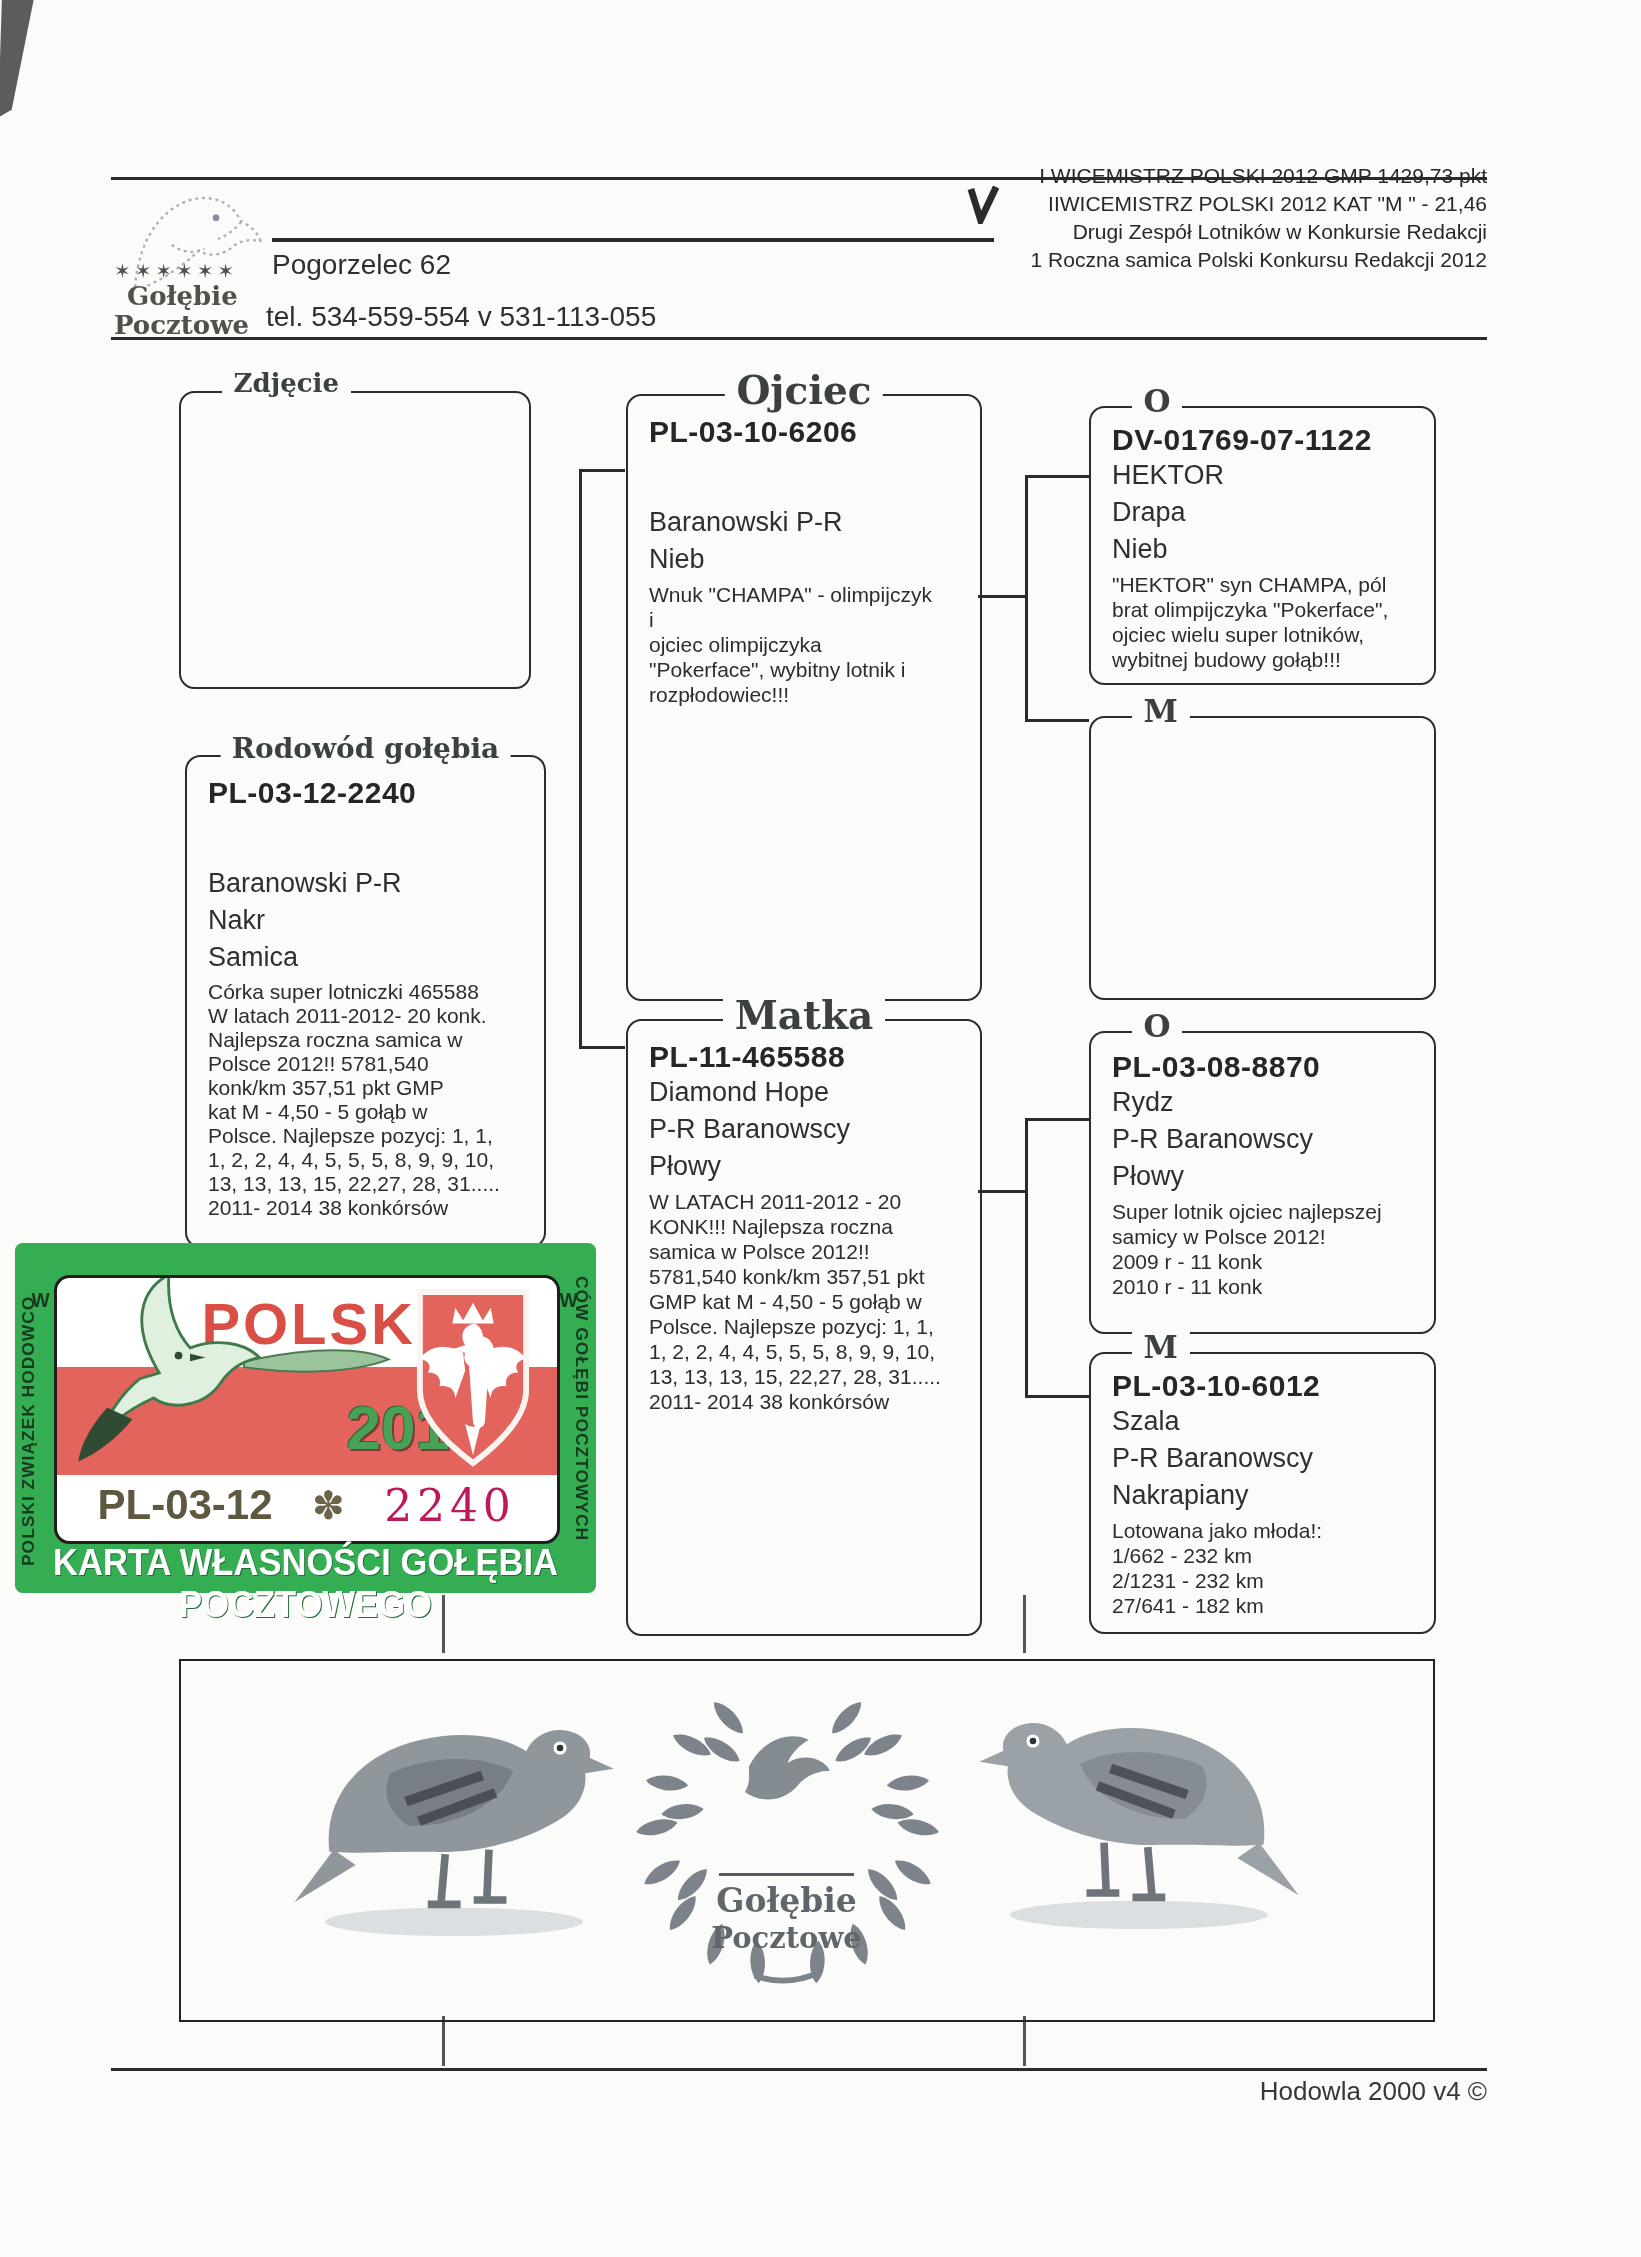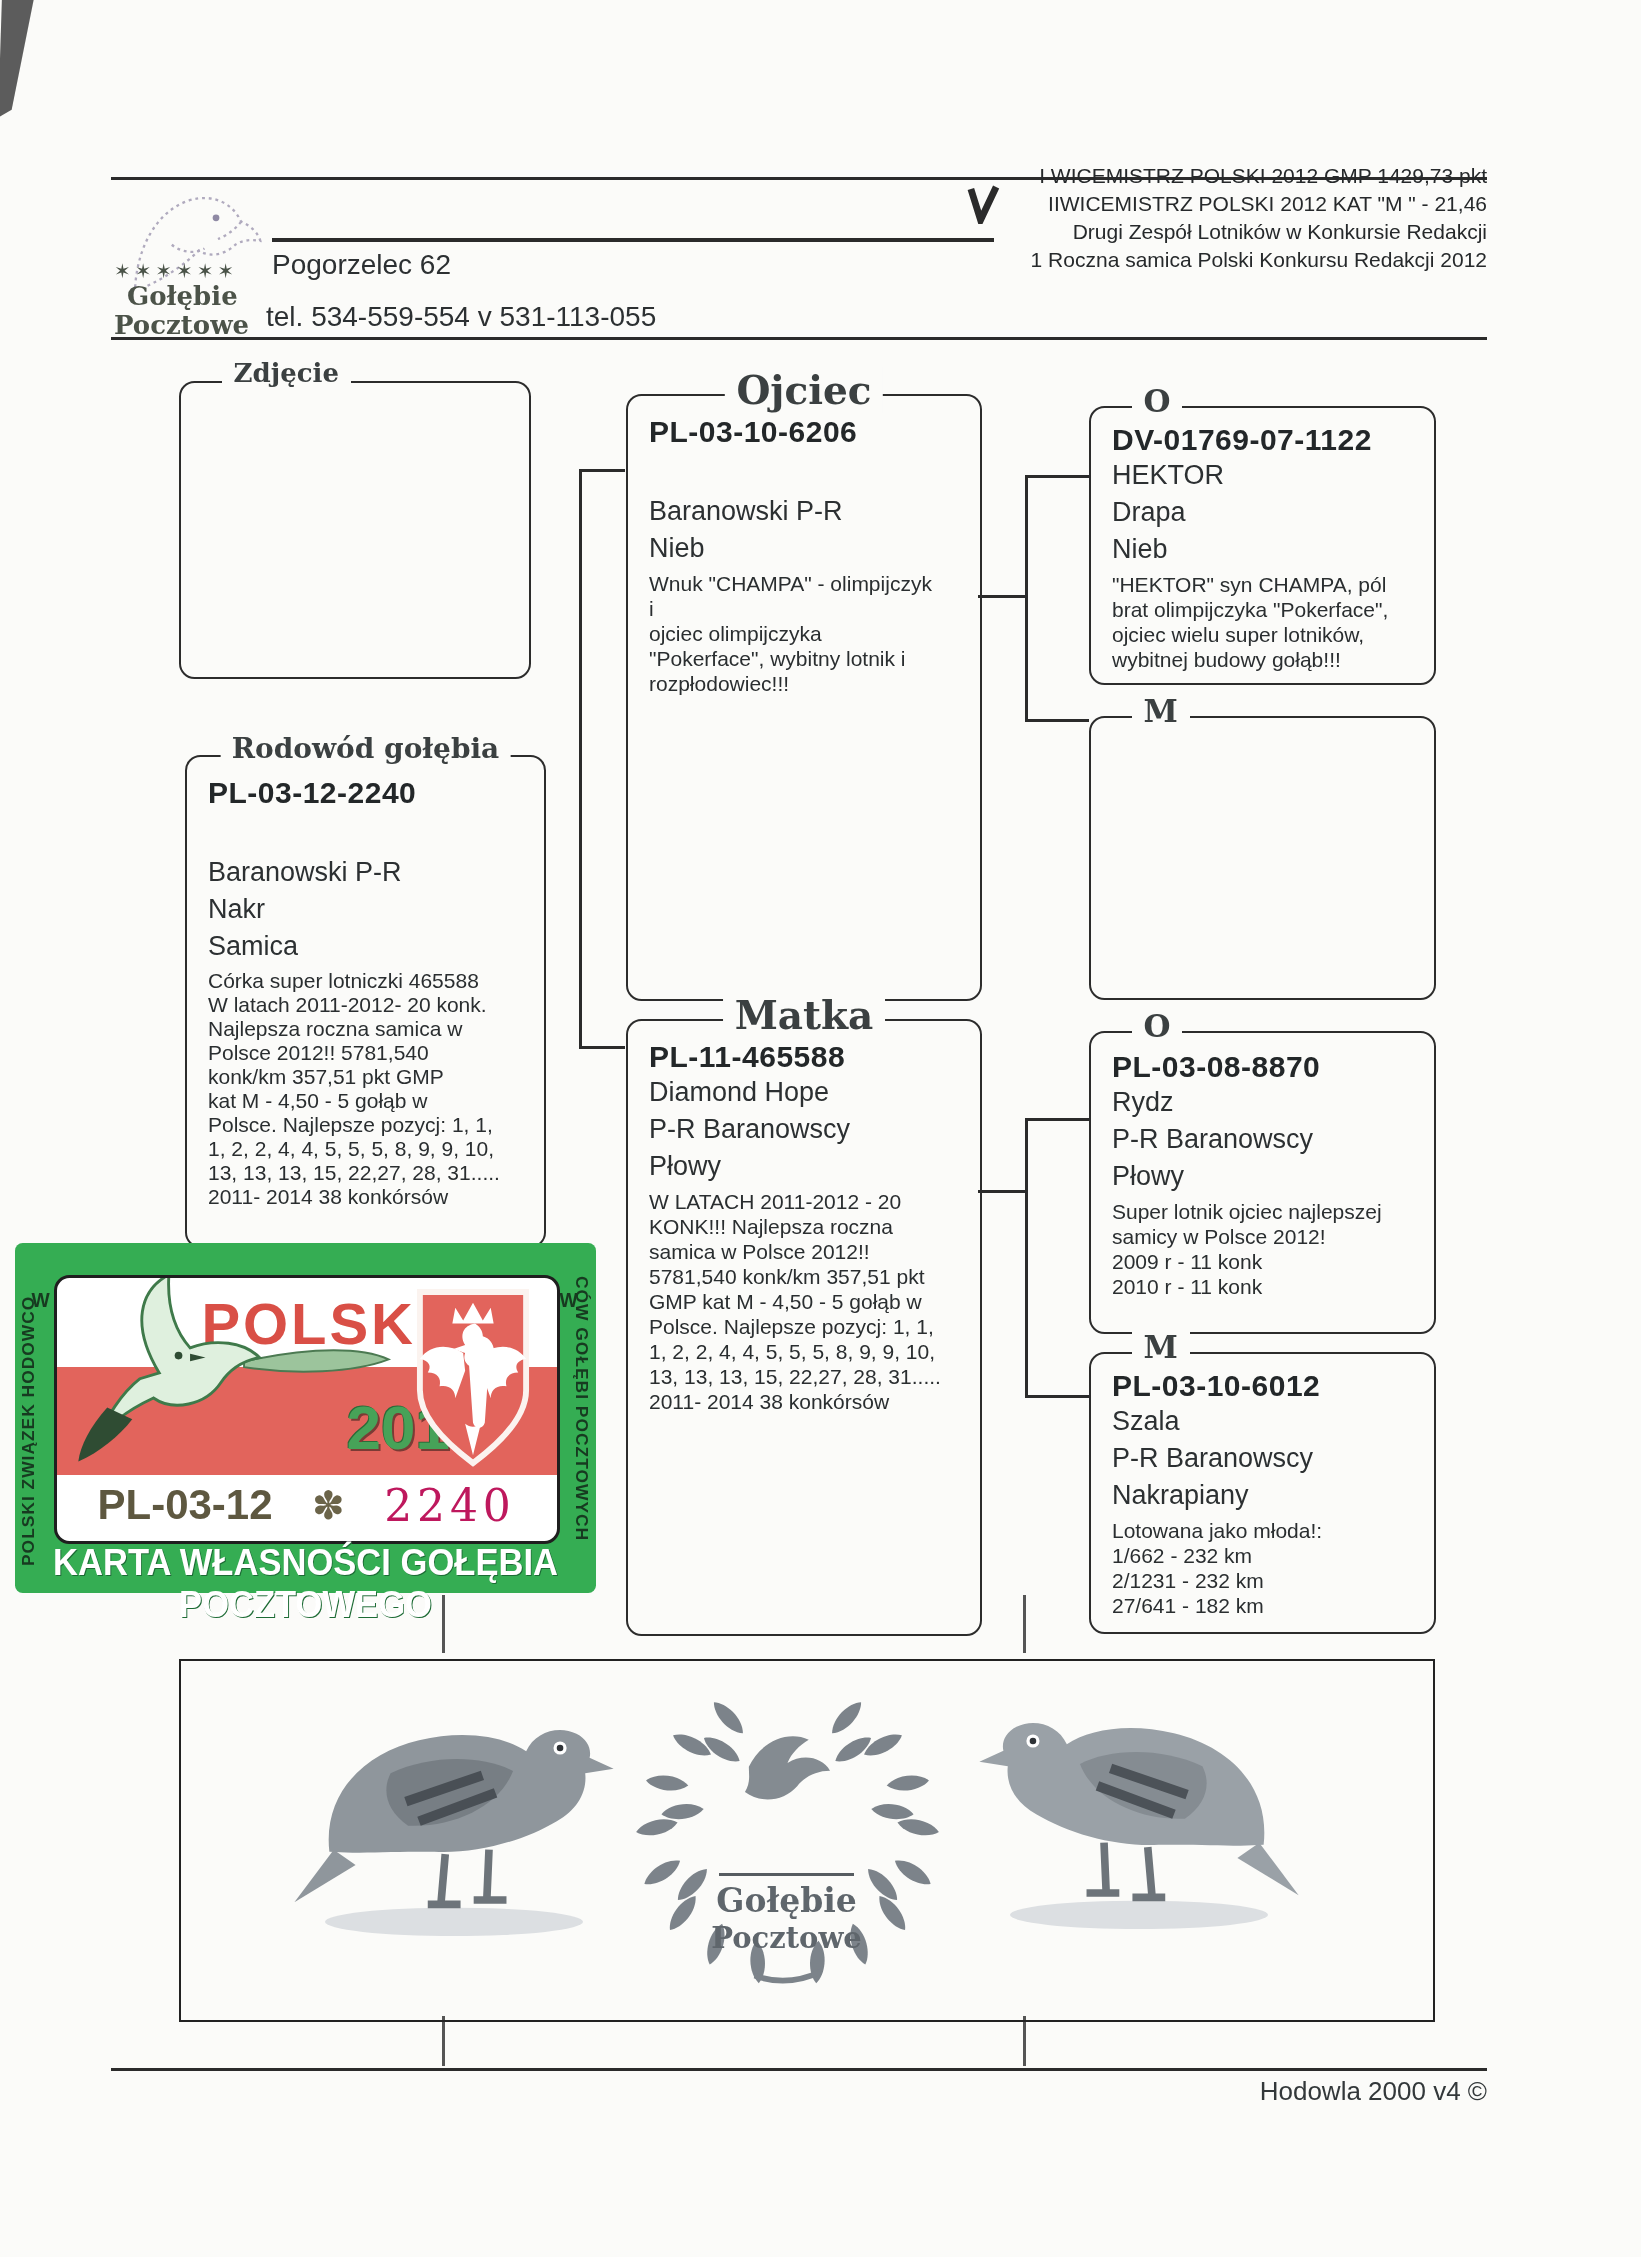--- a/index.html
+++ b/index.html
@@ -21,21 +21,21 @@
 
   
   .pbox{position:absolute;border:2.9px solid #2c2c2c;border-radius:15.4px;}
   .legend{position:absolute;top:-25px;background:#fbfbf9;padding:0 11.6px;
           font-family:"DejaVu Serif",serif;font-weight:bold;color:#3b4041;white-space:nowrap;}
   .legend.center{left:50%;transform:translateX(-50%);}
   .legend.left{left:41px;}
   .pbox .inner{position:absolute;left:21px;top:19.3px;right:13.5px;}
   .ring{font-weight:bold;font-size:30px;color:#232729;letter-spacing:0.5px;}
   .bline{font-size:27px;line-height:37px;color:#2c3032;}
-  .gap{margin-top:44px;}
+  .gap{margin-top:55px;}
   .sgap{margin-top:39px;}
   .notes{font-size:21px;line-height:25px;color:#2a2e30;white-space:pre-line;margin-top:3.9px;}
 
   
   .stamp{position:absolute;left:14.5px;top:1243px;width:581px;height:350px;background:#35ad53;border-radius:7.7px;}
   .stamp .btop{position:absolute;left:0;right:0;top:6.8px;text-align:center;font-size:19.3px;font-weight:bold;color:#173a20;letter-spacing:1px;margin-top:40px;}
   .stamp .bleft{position:absolute;left:3.9px;top:33px;height:290px;writing-mode:vertical-rl;transform:rotate(180deg);font-size:17.4px;font-weight:bold;color:#173a20;letter-spacing:1px;}
   .stamp .bright{position:absolute;right:3.9px;top:33px;height:290px;writing-mode:vertical-rl;font-size:17.4px;font-weight:bold;color:#173a20;letter-spacing:1px;}
   .panel{position:absolute;left:39px;top:32px;width:500px;height:263px;background:#fff;border:3.9px solid #1f1f1f;border-radius:15.4px;overflow:hidden;}
   .panel .redband{position:absolute;left:0;right:0;top:89px;height:108px;background:#e2645c;}
@@ -101,21 +101,21 @@
   <div class="hr" style="left:978px;top:595px;width:50px;height:2.9px;"></div>
   <div class="hr" style="left:1025px;top:475px;width:2.9px;height:247px;"></div>
   <div class="hr" style="left:1025px;top:475px;width:64px;height:2.9px;"></div>
   <div class="hr" style="left:1025px;top:719px;width:64px;height:2.9px;"></div>
 
   <div class="hr" style="left:978px;top:1190px;width:50px;height:2.9px;"></div>
   <div class="hr" style="left:1025px;top:1118px;width:2.9px;height:280px;"></div>
   <div class="hr" style="left:1025px;top:1118px;width:64px;height:2.9px;"></div>
   <div class="hr" style="left:1025px;top:1395px;width:64px;height:2.9px;"></div>
 
-  <div class="pbox" style="left:179px;top:381px;width:348px;height:294px;">
+  <div class="pbox" style="left:179px;top:391px;width:348px;height:294px;">
     <span class="legend left" style="font-size:26px;">Zdjęcie</span>
   </div>
 
   <div class="pbox" style="left:185px;top:755px;width:357px;height:489px;">
     <span class="legend center" style="font-size:28px;">Rodowód gołębia</span>
     <div class="inner">
       <div class="ring">PL-03-12-2240</div>
       <div class="bline gap">Baranowski P-R</div>
       <div class="bline">Nakr</div>
       <div class="bline">Samica</div>

